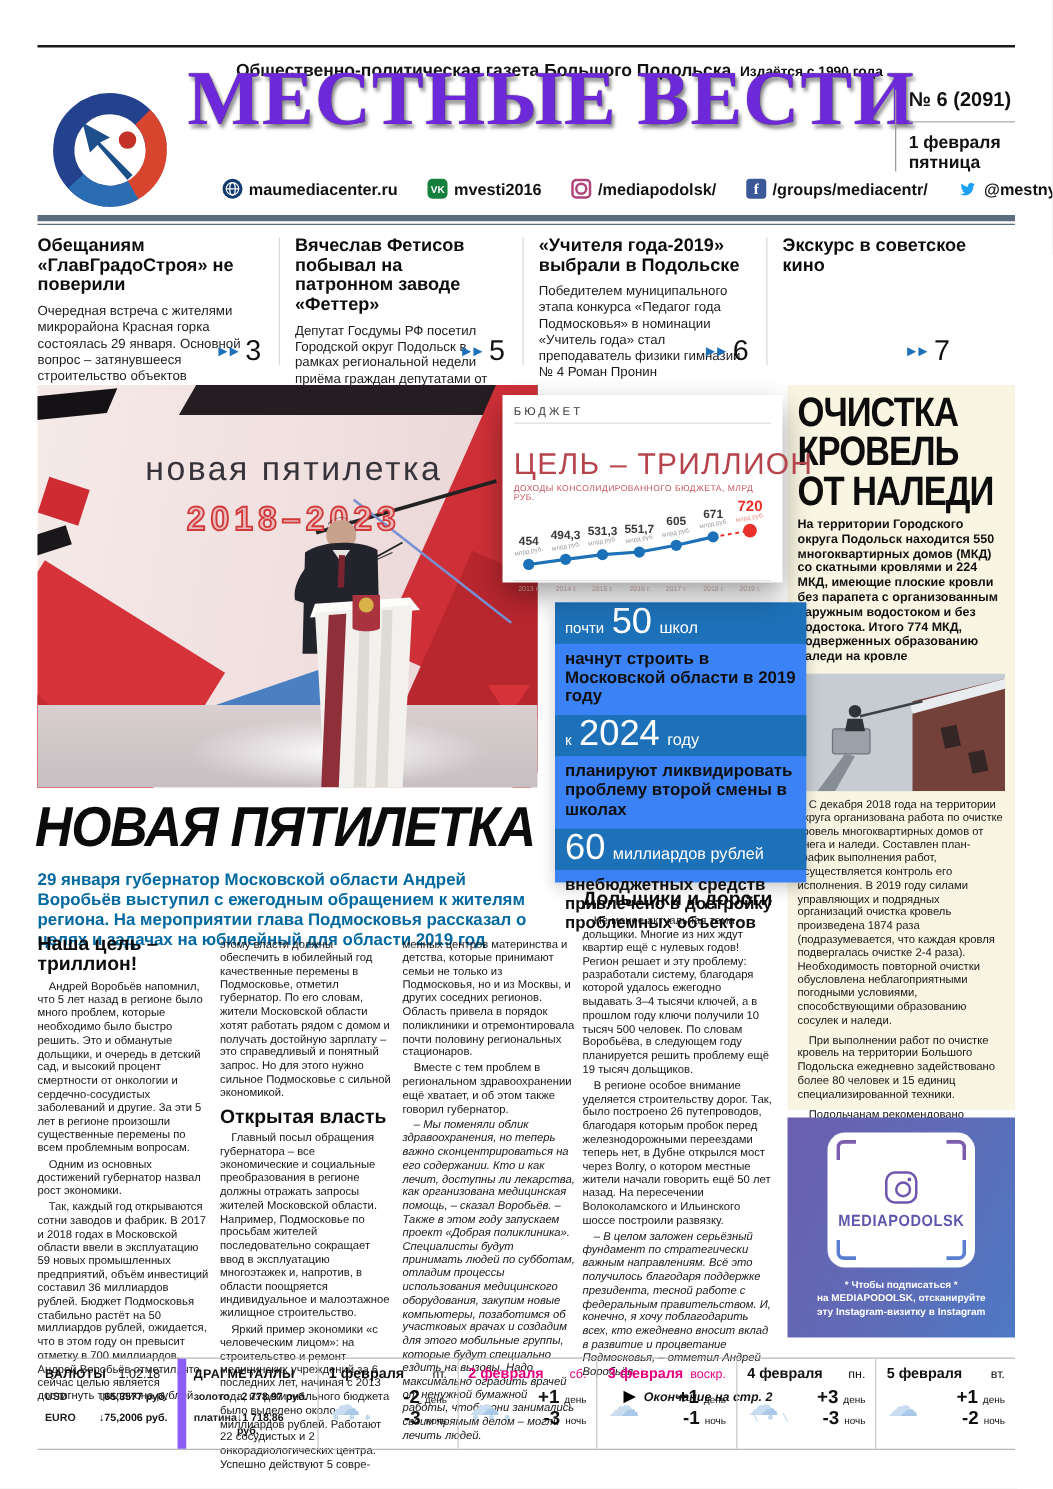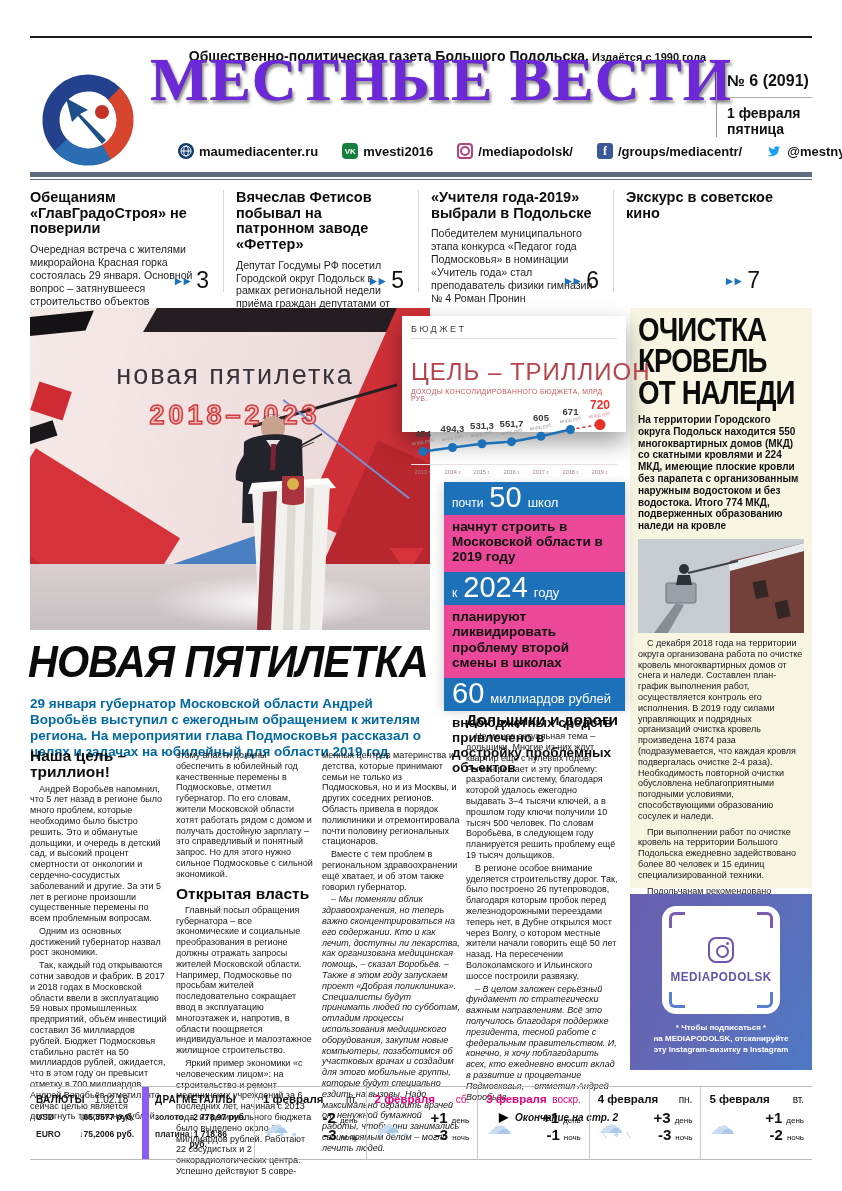--- a/index.html
+++ b/index.html
@@ -66,37 +66,37 @@
   .ph-spot { position:absolute; left:120px; bottom:0; width:240px; height:56px;
              background:radial-gradient(ellipse at center, rgba(255,255,255,.95), rgba(255,255,255,0) 70%); }
   .ph-txt1 { position:absolute; left:55px; top:52px; width:300px; text-align:center;
              font-size:27px; letter-spacing:2px; color:#37333a; }
   .ph-txt2 { position:absolute; left:55px; top:92px; width:300px; text-align:center;
              font-size:27px; font-weight:bold; letter-spacing:4px; color:#e9b9bb;
              -webkit-text-stroke:1.5px #d23b3b; }
   .ph-svg { position:absolute; left:0; top:0; }
 
   
-  .chart-card { position:absolute; left:402px; top:316px; width:224px; height:116px; background:#fff;
+  .chart-card { position:absolute; left:402px; top:316px; width:224px; height:150px; background:#fff;
                 box-shadow:0 10px 22px rgba(0,0,0,.38); padding:8px 9px 4px; z-index:5; }
   .cc-kicker { font-size:9px; letter-spacing:2.5px; color:#3a3a3a; border-bottom:1px solid #ddd; padding-bottom:4px; }
   .cc-title { margin-top:19px; font-size:24px; letter-spacing:1px; color:#b6444c; font-weight:normal; white-space:nowrap; }
   .cc-sub { font-size:6.8px; letter-spacing:.4px; color:#c4555c; margin-top:2px; }
   .cc-plot { position:relative; width:206px; height:74px; margin-top:4px; }
   .cc-plot svg { position:absolute; left:0; top:0; }
   .cc-vlab { position:absolute; width:38px; text-align:center; line-height:1; }
   .cc-vlab .v { font-size:9.5px; font-weight:bold; color:#3a3a3a; display:block; }
   .cc-vlab .u { font-size:7px; color:#9a9a9a; display:block; transform:scale(.72) rotate(-10deg); }
   .cc-vlab.hi .v { color:#e8312a; font-size:12px; }
   .cc-vlab.hi .u { color:#e8918e; }
   .cc-xlab { position:absolute; width:34px; text-align:center; font-size:7px; color:#a08585; transform:scale(.8); }
   .cc-baseline { position:absolute; left:0; right:0; top:58px; height:1px; background:#e6e0e0; }
 
   
-  .stats { position:absolute; left:444px; top:482px; width:181px; height:224px; background:#ec4899;
+  .stats { position:absolute; left:444px; top:482px; width:201px; height:224px; background:#3b82f6;
            box-shadow:0 4px 12px rgba(0,0,0,.22); z-index:4; }
   .stat-bar { background:#1d71b8; color:#fff; padding:1px 8px 3px; display:flex; align-items:baseline; gap:6px; }
   .stat-bar .pre { font-size:12px; } .stat-bar .val { font-size:29px; font-weight:400; line-height:1; }
   .stat-bar .suf { font-size:13px; }
   .stat-desc { font-size:13.5px; font-weight:bold; line-height:1.12; color:#0f0f0f; padding:4px 8px 8px; }
 
   
   .sidebar { position:absolute; left:630px; top:308px; width:182px; height:580px; background:#f8f5e2; padding:6px 8px 8px; }
   .sb-title { font-weight:bold; font-size:33px; line-height:.95; color:#0d0d0d; white-space:pre-line;
               transform:scaleX(.84); transform-origin:left top; width:120%; letter-spacing:-1px; }

